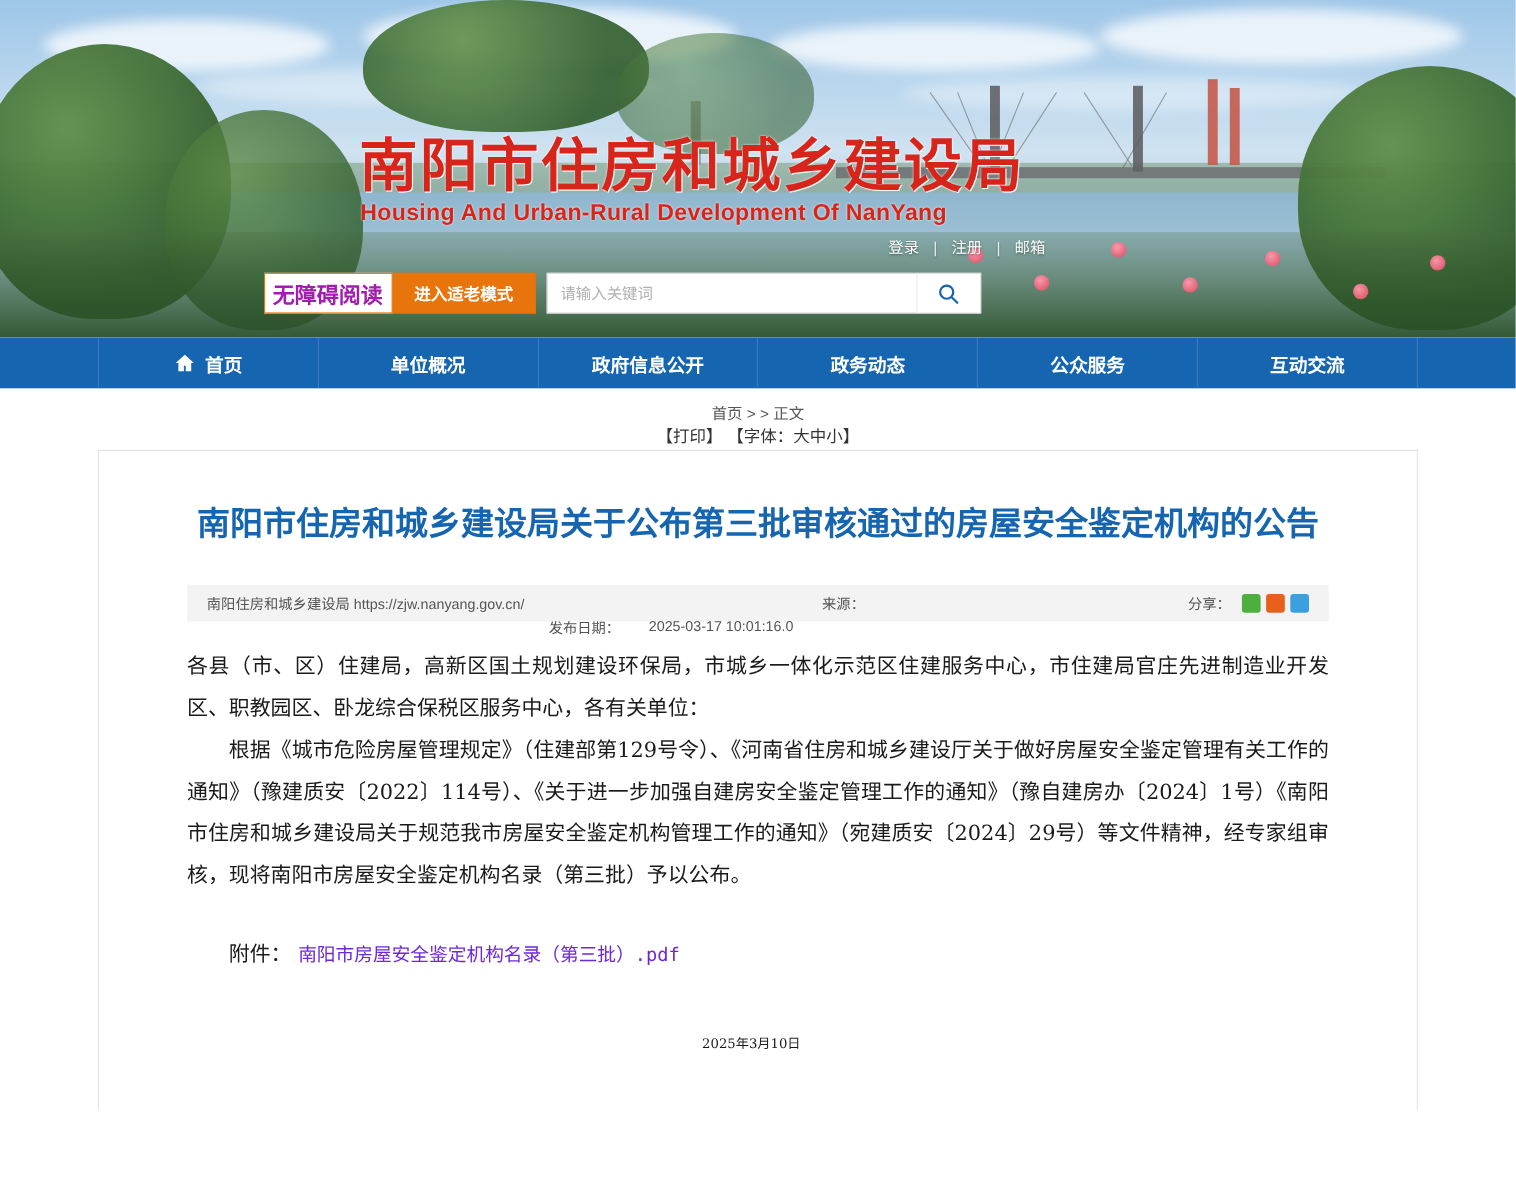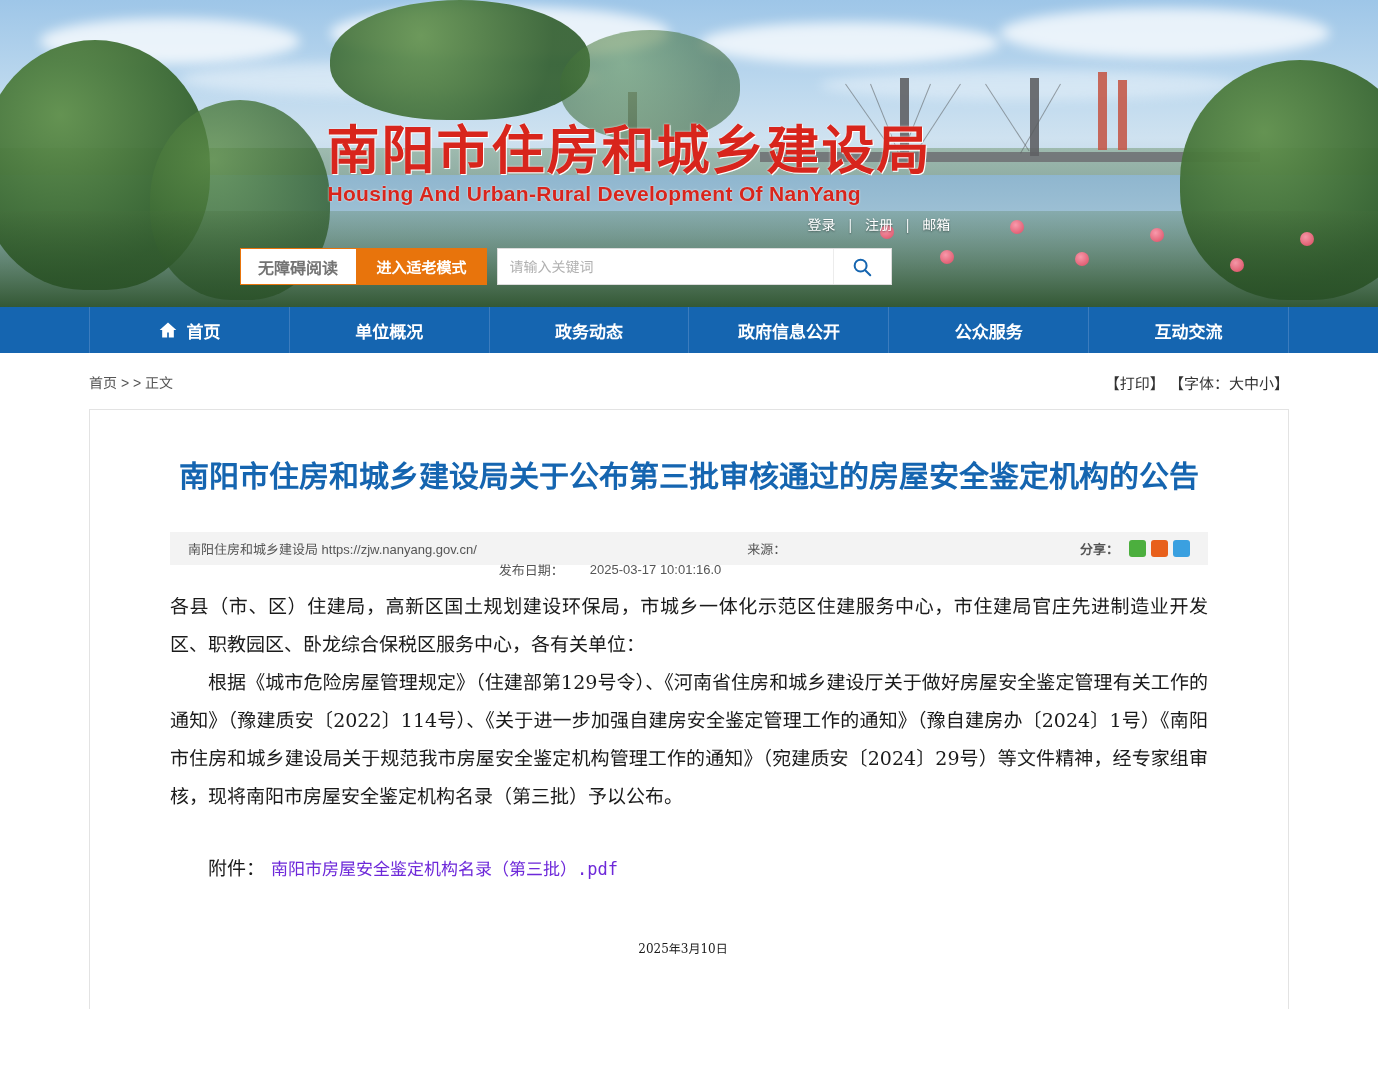--- a/index.html
+++ b/index.html
@@ -89,24 +89,24 @@
     text-shadow: 0 1px 2px rgba(0,0,0,.45);
   }
   .top-links span { cursor: pointer; text-align: right; }
   .top-links .sep { margin: 0 9px; opacity: .85; }
 
   .toolbar {
     position: absolute; left: 118px; top: 248px;
     display: flex; align-items: stretch; height: 37px;
   }
   .btn-barrier {
-    width: 117px; background: #ffffff; color: #737373;
+    width: 117px; background: #ffffff; color: #a21caf;
     border: 1px solid #e8740c;
     display: flex; align-items: center; justify-content: center;
-    font-size: 16px; font-weight: bold; cursor: pointer;
+    font-size: 20px; font-weight: bold; cursor: pointer;
   }
   .btn-elder {
     width: 130px; background: #e8740c; color: #ffffff;
     border: 1px solid #e8740c;
     display: flex; align-items: center; justify-content: center;
     font-size: 15px; font-weight: bold; cursor: pointer;
   }
   .searchbox {
     margin-left: 10px; width: 395px; background: #ffffff;
     display: flex; align-items: flex-start; border: 1px solid #dcdcdc;
@@ -137,21 +137,21 @@
     color: #ffffff; font-size: 17px; font-weight: bold;
     border-right: 1px solid #3b7cbe;
     cursor: pointer; gap: 8px;
   }
   .nav-item:first-child { border-left: 1px solid #3b7cbe; }
 
   
   .crumbbar {
     width: 1200px; margin: 0 auto; height: 46px;
     display: flex; align-items: center; justify-content: space-between;
-    font-size: 14px; color: #555; padding-top: 12px;
+    font-size: 14px; color: #555; padding-top: 12px; flex-direction: column;
   }
   .crumb { color: #555; }
   .crumb-tools { color: #333; font-size: 15px; }
 
   
   .article {
     width: 1200px; margin: 10px auto 0;
     background: #ffffff;
     border: 1px solid #e3e3e3;
     border-bottom: none;
@@ -168,21 +168,21 @@
   .meta {
     background: #f3f3f3;
     height: 33px;
     display: flex; align-items: center;
     font-size: 13px; color: #555;
     padding: 0 18px;
   }
   .meta .m-src { margin-right: 22px; }
   .meta .m-date { margin-right: 26px; margin-top: 41px; }
   .meta .m-from { margin-right: auto; }
-  .meta .m-share { margin-right: 10px; font-weight: bold; }
+  .meta .m-share { margin-right: 10px; }
   .share-icons { display: flex; gap: 5px; align-items: center; }
   .sic { width: 17px; height: 17px; border-radius: 3px; display:inline-block; }
   .sic.wx { background: #4caf3e; }
   .sic.wb { background: #e8601c; }
   .sic.qq { background: #3aa0e0; }
 
   .body-text {
     font-family: "DejaVu Serif", "Liberation Serif", serif;
     font-size: 19px;
     line-height: 38px;
@@ -292,24 +292,24 @@
           <svg width="20" height="20" viewBox="0 0 24 24" fill="#ffffff">
             <path d="M12 3L2 12h3v9h6v-6h2v6h6v-9h3z"></path>
           </svg>
         </span>
         <span>首页</span>
       </div>
       <div class="nav-item">
         <span>单位概况</span>
       </div>
       <div class="nav-item">
+        <span>政府信息公开</span>
+      </div>
+      <div class="nav-item">
         <span>政务动态</span>
-      </div>
-      <div class="nav-item">
-        <span>政府信息公开</span>
       </div>
       <div class="nav-item">
         <span>公众服务</span>
       </div>
       <div class="nav-item">
         <span>互动交流</span>
       </div>
     </div>
   </div>
 

